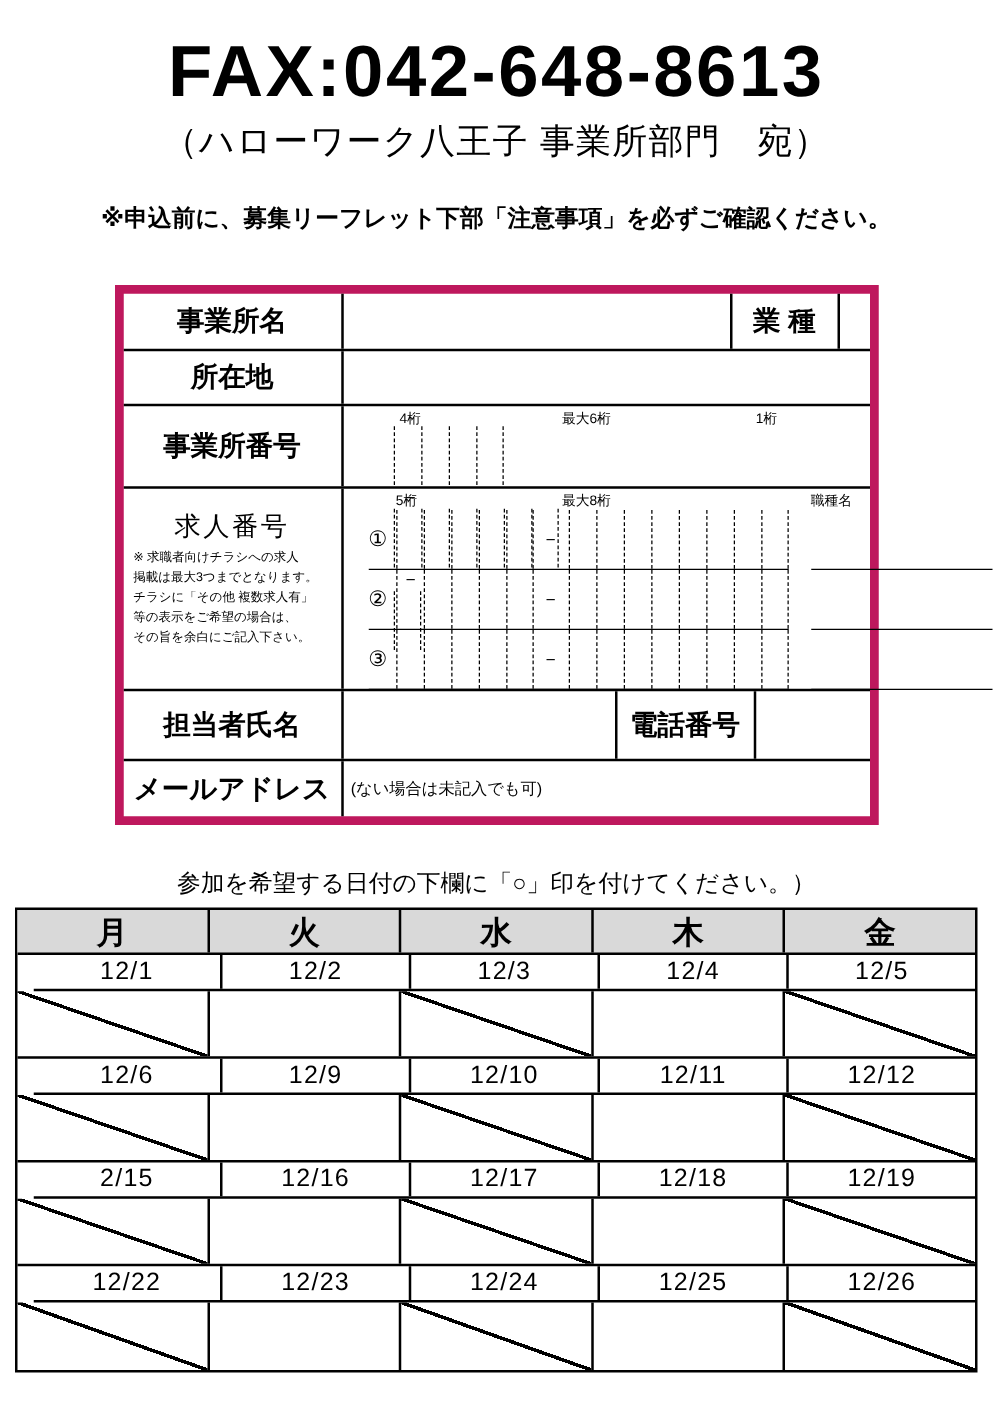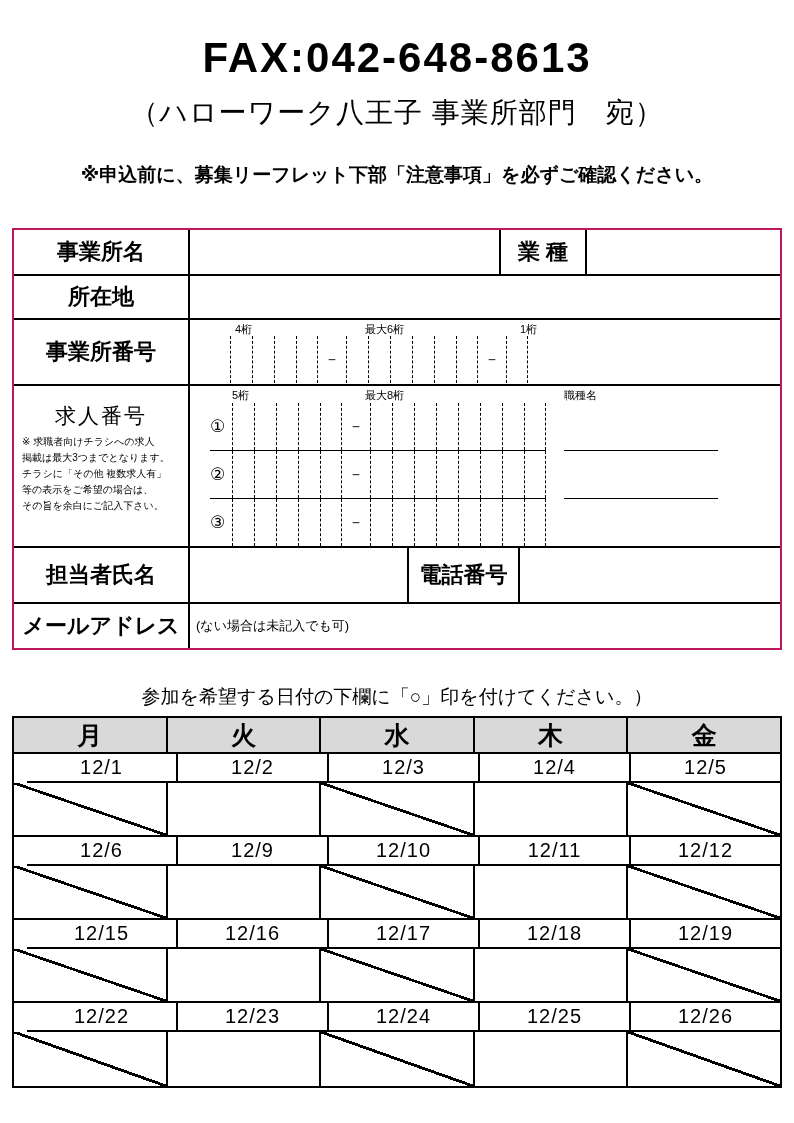--- a/index.html
+++ b/index.html
@@ -5,50 +5,50 @@
   html,body{margin:0;padding:0;background:#fff;}
   body{
     width:794px;height:1123px;
     font-family:"Liberation Sans","DejaVu Sans",sans-serif;
     color:#000;box-sizing:border-box;padding-top:24px;
     overflow:hidden;
   }
   *{box-sizing:border-box;}
   
   .fax-title{
-    text-align:center;font-size:42px;font-weight:bold;
+    text-align:center;font-size:58px;font-weight:bold;
     letter-spacing:2px;line-height:68px;
   }
   .fax-recipient{
     text-align:center;font-size:28px;margin-top:2px;letter-spacing:1px;
   }
   .warning{
     text-align:center;font-size:19px;font-weight:bold;margin-top:30px;
   }
   
   .ftable{
-    width:770px;margin:40px auto 0 auto;border:2px solid #be185d;
+    width:611px;margin:40px auto 0 auto;border:7px solid #be185d;
   }
   .frow{display:flex;border-bottom:2px solid #000;}
   .frow:last-child{border-bottom:none;}
   .lbl{
     display:flex;align-items:center;justify-content:center;
     font-weight:bold;font-size:22px;border-right:2px solid #000;
     flex:none;
   }
   .cell-br{border-right:2px solid #000;}
   .val{flex:1;}
   
   .dgroup{display:flex;}
   .dcell{width:22px;border-left:1px dashed #000;}
   .dgroup .dcell:last-child{border-right:1px dashed #000;}
   .dsep{width:28px;display:flex;align-items:center;justify-content:center;font-size:15px;}
   .dlabel{position:absolute;top:2px;font-size:11px;white-space:nowrap;}
   
-  .onum{position:relative;height:100%;padding:16px 0 0 40px;display:flex;}
+  .onum{position:relative;height:100%;padding:16px 0 0 40px;display:flex;flex-direction:column;}
   .onum .dcell{height:47px;}
   .onum .dsep{height:47px;}
   
   .jlbl-wrap{width:176px;flex:none;border-right:2px solid #000;padding:16px 8px 0 8px;}
   .jlbl-title{text-align:center;font-size:21px;letter-spacing:2px;}
   .jlbl-note{margin-top:4px;font-size:10px;font-weight:normal;line-height:1.6;white-space:pre-line;}
   .jarea{position:relative;flex:1;padding-top:17px;}
   .jrow{display:flex;height:48px;}
   .jrow-left{margin-left:20px;display:flex;align-items:stretch;border-bottom:1.5px solid #000;}
   .jmarker{width:22px;display:flex;align-items:center;font-size:17px;}
@@ -290,21 +290,21 @@
     <div class="ccell">
         <div class="slash"></div>
       </div>
     <div class="ccell"></div>
     <div class="ccell">
         <div class="slash"></div>
       </div>
   </div>
 
   <div class="crow cdate">
-    <div class="ccell">12/15</div>
+    <div class="ccell">2/15</div>
     <div class="ccell">12/16</div>
     <div class="ccell">12/17</div>
     <div class="ccell">12/18</div>
     <div class="ccell">12/19</div>
   </div>
   <div class="crow cmark">
     <div class="ccell">
         <div class="slash"></div>
       </div>
     <div class="ccell"></div>

